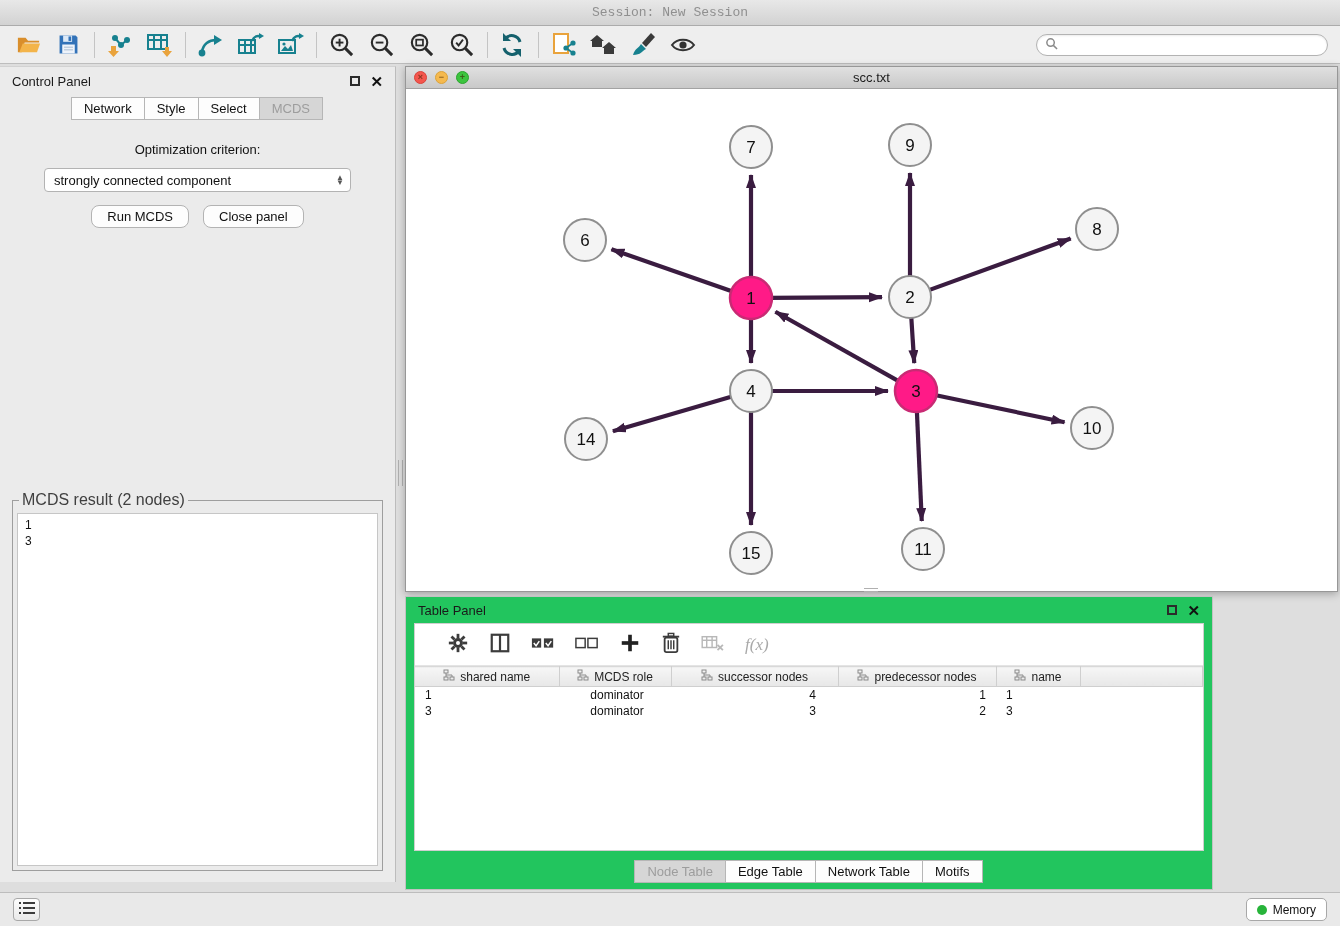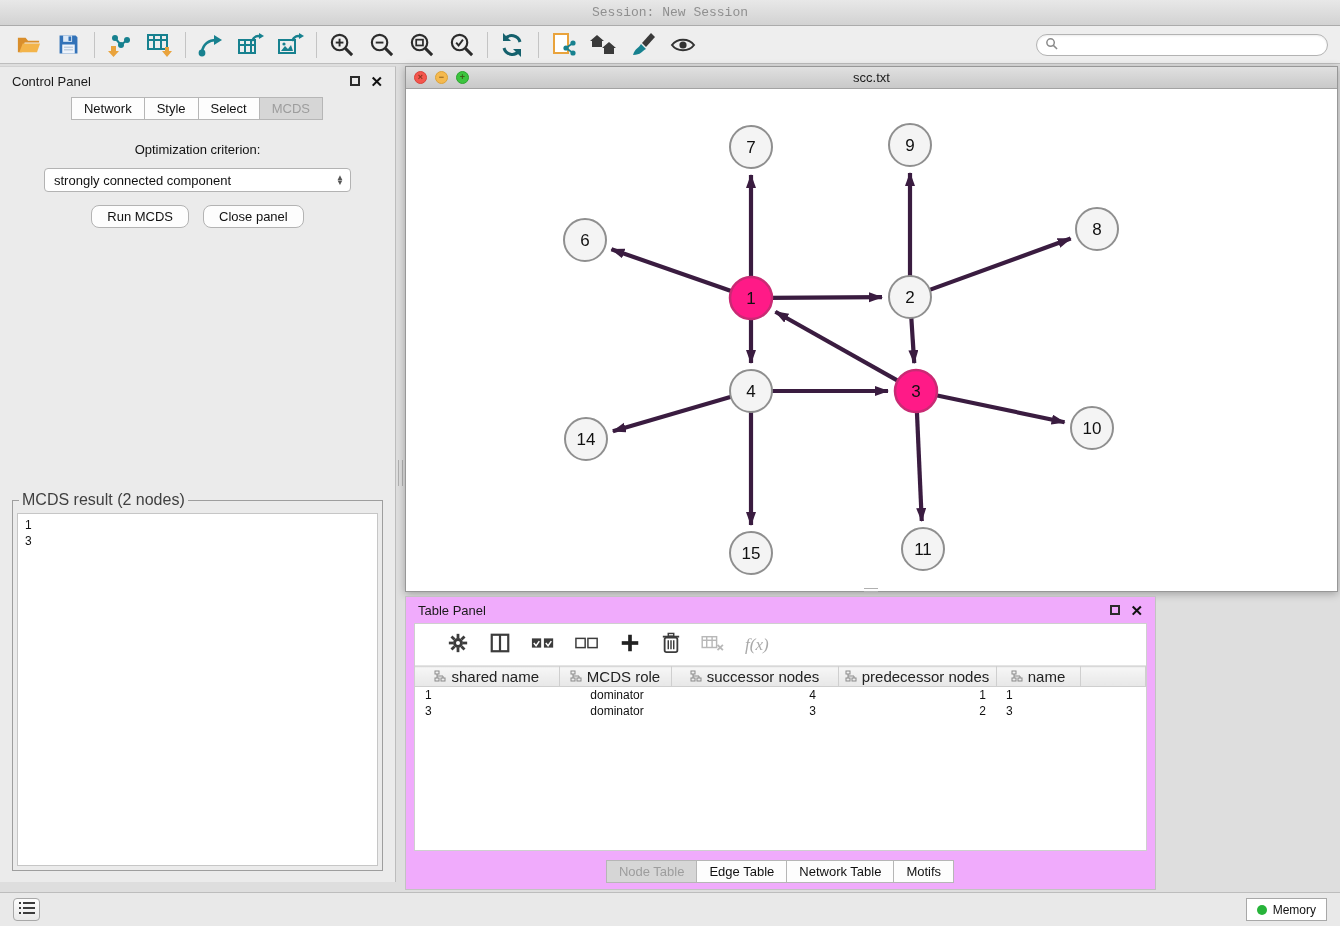--- a/index.html
+++ b/index.html
@@ -63,45 +63,45 @@
   .light.red { background:#f4564d; border:1px solid #d8423a; }
   .light.yellow { background:#f5b94e; border:1px solid #dba33a; }
   .light.green { background:#3cc43e; border:1px solid #2ba42e; }
   .net-title { position:absolute; left:0; right:0; text-align:center; font-size:13px; color:#1a1a1a; }
   svg.graph { display:block; width:931px; height:502px; background:#fff; }
   svg.graph text { font-family:"Liberation Sans", sans-serif; }
   .net-grip { position:absolute; left:458px; bottom:-1px; width:14px; height:4px;
     border-top:1px solid #b0b0b0; border-bottom:1px solid #b0b0b0; }
 
   
-  .table-panel { position:absolute; left:405px; top:532px; width:751px; height:294px;
-    background:#f0abfc; border:1px solid #c2c2c2; }
+  .table-panel { position:absolute; left:405px; top:532px; width:808px; height:294px;
+    background:#22c55e; border:1px solid #c2c2c2; }
   .tp-header { height:26px; display:flex; align-items:center; padding:0 12px; font-size:13px; color:#1a1a1a; }
   .tp-content { margin:0 8px; background:#fff; border:1px solid #cfcfcf; height:228px; display:flex; flex-direction:column; }
   .tp-toolbar { height:42px; display:flex; align-items:center; gap:20px; padding:0 32px; border-bottom:1px solid #e4e4e4; }
   .tp-tool { display:flex; align-items:center; justify-content:center; }
   .fx-label { font-family:"Liberation Serif", serif; font-style:italic; font-size:17px; color:#a9a9a9; }
   table.node-table { border-collapse:collapse; width:100%; table-layout:fixed; }
   table.node-table th { height:20px; background:linear-gradient(#f6f6f6,#e7e7e7);
     border-right:1px solid #cfcfcf; border-top:1px solid #d8d8d8; border-bottom:1px solid #cfcfcf;
-    font-size:15px; font-weight:normal; color:#222; }
+    font-size:12px; font-weight:normal; color:#222; }
   table.node-table th .thwrap { display:flex; align-items:center; justify-content:center; gap:5px; }
   table.node-table td { font-size:12px; color:#111; height:16px; white-space:nowrap; overflow:hidden; }
   td.c0 { padding-left:10px; } td.c1 { padding-left:4px;text-align:center; }
   td.c2 { text-align:right; padding-right:22px; }
   td.c3 { text-align:right; padding-right:10px; }
   td.c4 { padding-left:10px; }
   .tp-tabs { position:absolute; left:0; right:0; bottom:6px; display:flex; justify-content:center; }
 
   
   .statusbar { position:absolute; left:0; bottom:0; width:100%; height:34px; background:#e9e9e9;
     border-top:1px solid #bdbdbd; display:flex; align-items:center; padding:0 13px; }
   .sb-left-btn { width:27px; height:23px; border:1px solid #a8a8a8; border-radius:4px;
     background:linear-gradient(#fdfdfd,#e9e9e9); display:flex; align-items:center; justify-content:center; }
-  .memory-btn { margin-left:auto; height:23px; border:1px solid #a8a8a8; border-radius:0;
+  .memory-btn { margin-left:auto; height:23px; border:1px solid #a8a8a8; border-radius:5px;
     background:#fff; display:flex; align-items:center; gap:6px; padding:0 10px; font-size:12px; color:#111; }
   .memory-dot { width:10px; height:10px; border-radius:50%; background:#27b43a; }
 </style>
 </head>
 <body>
 
 <div class="app">
 
   <div class="titlebar">
     <span>Session: New Session</span>

